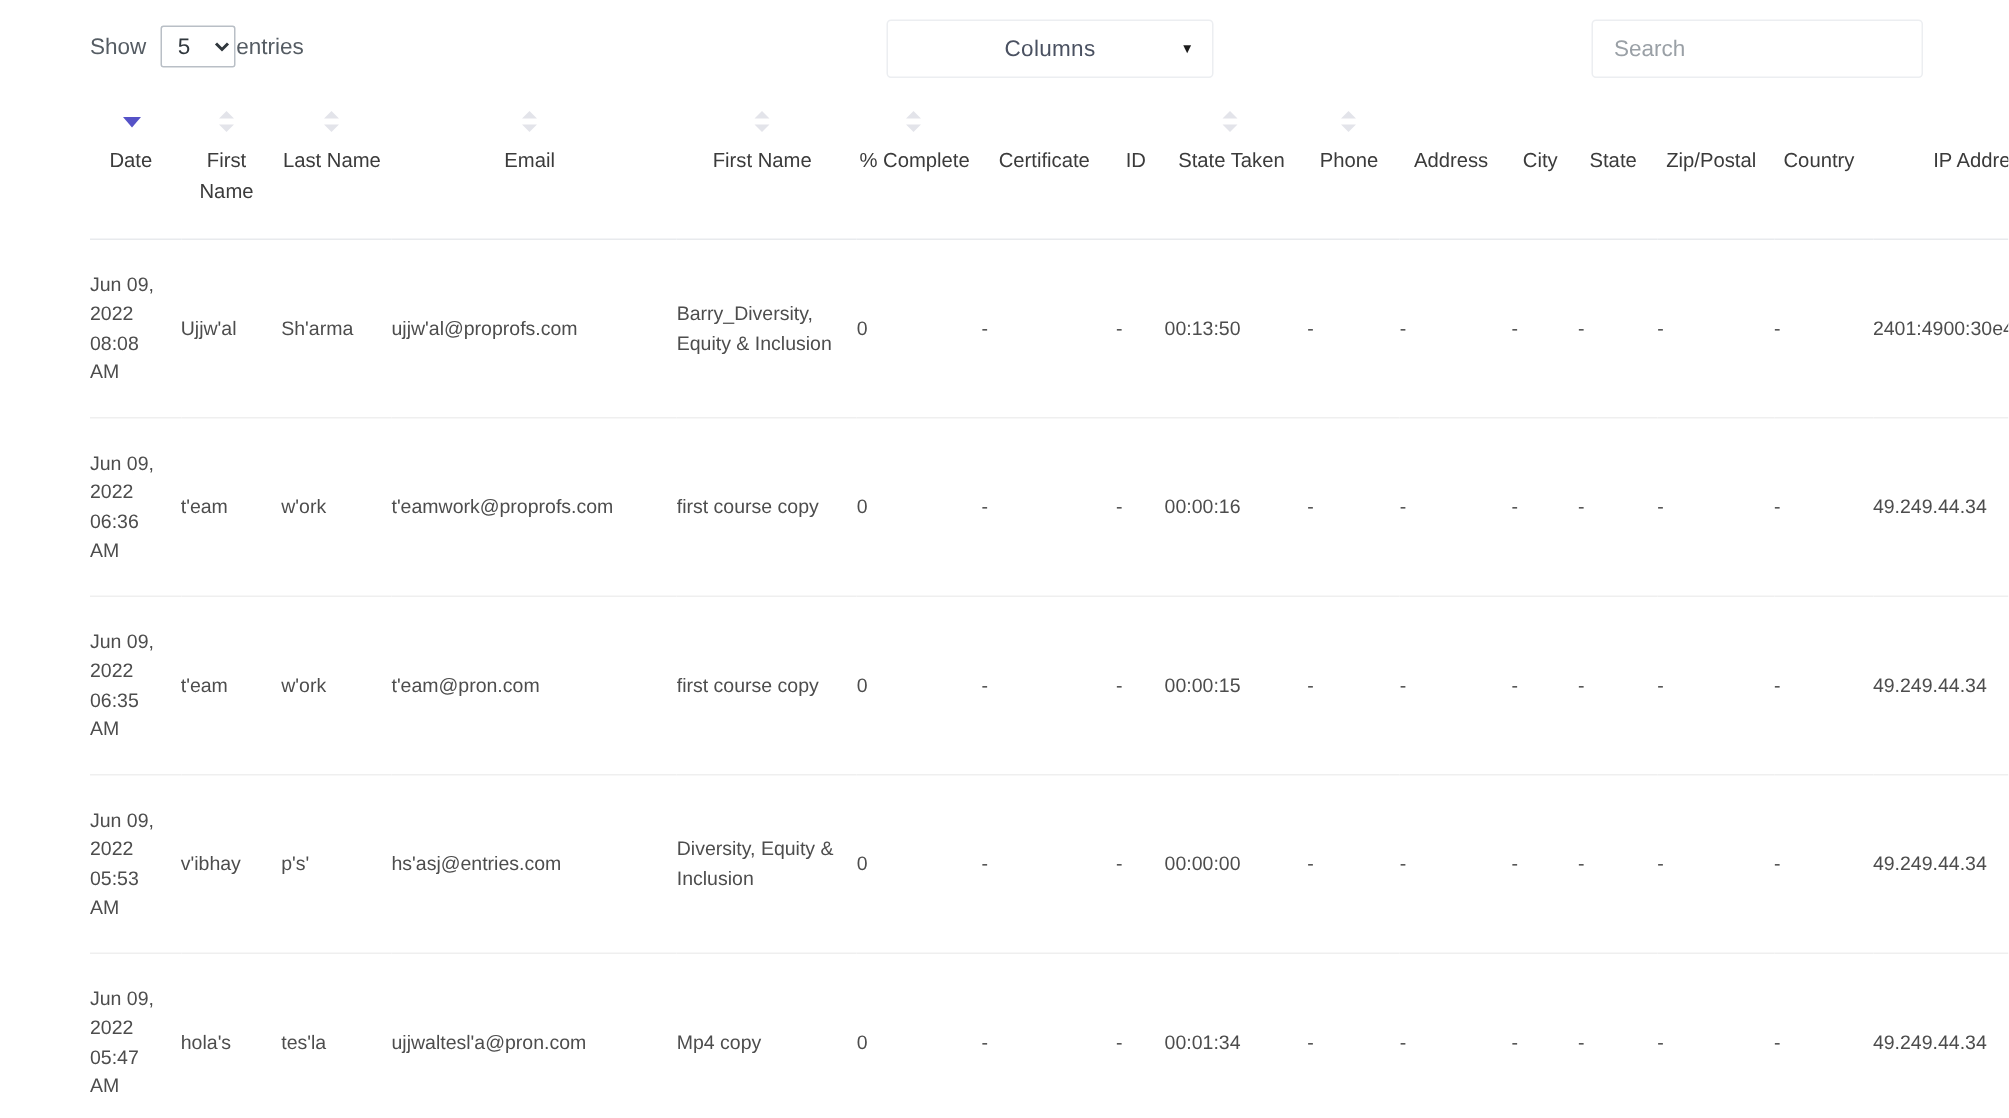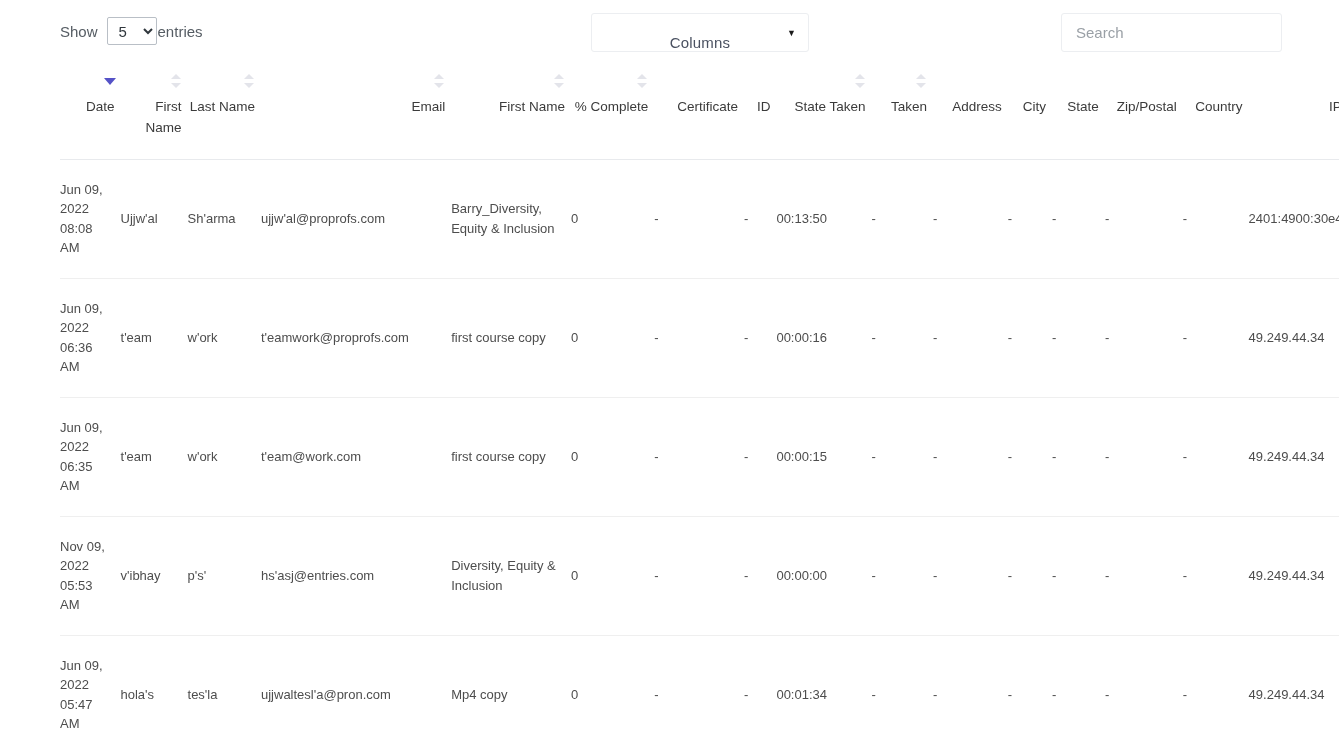--- a/index.html
+++ b/index.html
@@ -59,21 +59,21 @@
   .columns-dropdown {
     position: absolute;
     left: 591px;
     top: 13px;
     width: 218px;
     height: 39px;
     border: 1px solid #eceef1;
     border-radius: 3px;
     background: #ffffff;
     display: flex;
-    align-items: flex-end;
+    align-items: center;
     justify-content: center;
     cursor: pointer;
   }
   .columns-dropdown .col-label {
     font-size: 15px;
     color: #4a5161;
     letter-spacing: .2px;
   }
   .columns-dropdown .caret {
     position: absolute;
@@ -118,21 +118,21 @@
 
   table.report {
     border-collapse: collapse;
     table-layout: fixed;
     width: 1340px;
     font-size: 13px;
   }
 
   table.report thead th {
     vertical-align: top;
-    text-align: right;
+    text-align: center;
     font-weight: normal;
     font-size: 13.5px;
     color: #3b3b3b;
     padding: 0 6px 0 0;
     border-bottom: 1px solid #e8eaed;
     height: 91px;
     position: relative;
   }
 
   .sort-slot {
@@ -287,21 +287,21 @@
             <th>
               <span class="sort-slot"><span class="sort-icon none"></span></span>
               <span class="th-label">ID</span>
             </th>
             <th>
               <span class="sort-slot"><span class="sort-icon "><i class="up"></i><i class="down"></i></span></span>
               <span class="th-label">State Taken</span>
             </th>
             <th>
               <span class="sort-slot"><span class="sort-icon "><i class="up"></i><i class="down"></i></span></span>
-              <span class="th-label">Taken</span>
+              <span class="th-label">Phone</span>
             </th>
             <th>
               <span class="sort-slot"><span class="sort-icon none"></span></span>
               <span class="th-label">Address</span>
             </th>
             <th>
               <span class="sort-slot"><span class="sort-icon none"></span></span>
               <span class="th-label">City</span>
             </th>
             <th>
@@ -356,36 +356,36 @@
             <td>-</td>
             <td>-</td>
             <td>-</td>
             <td>-</td>
             <td class="nowrapcell">49.249.44.34</td>
           </tr>
           <tr>
             <td>Jun 09, 2022 06:35 AM</td>
             <td>t'eam</td>
             <td>w'ork</td>
-            <td class="nowrapcell">t'eam@work.com</td>
+            <td class="nowrapcell">t'eam@pron.com</td>
             <td>first course copy</td>
             <td>0</td>
             <td>-</td>
             <td>-</td>
             <td class="nowrapcell">00:00:15</td>
             <td>-</td>
             <td>-</td>
             <td>-</td>
             <td>-</td>
             <td>-</td>
             <td>-</td>
             <td class="nowrapcell">49.249.44.34</td>
           </tr>
           <tr>
-            <td>Nov 09, 2022 05:53 AM</td>
+            <td>Jun 09, 2022 05:53 AM</td>
             <td>v'ibhay</td>
             <td>p's'</td>
             <td class="nowrapcell">hs'asj@entries.com</td>
             <td>Diversity, Equity &amp; Inclusion</td>
             <td>0</td>
             <td>-</td>
             <td>-</td>
             <td class="nowrapcell">00:00:00</td>
             <td>-</td>
             <td>-</td>

